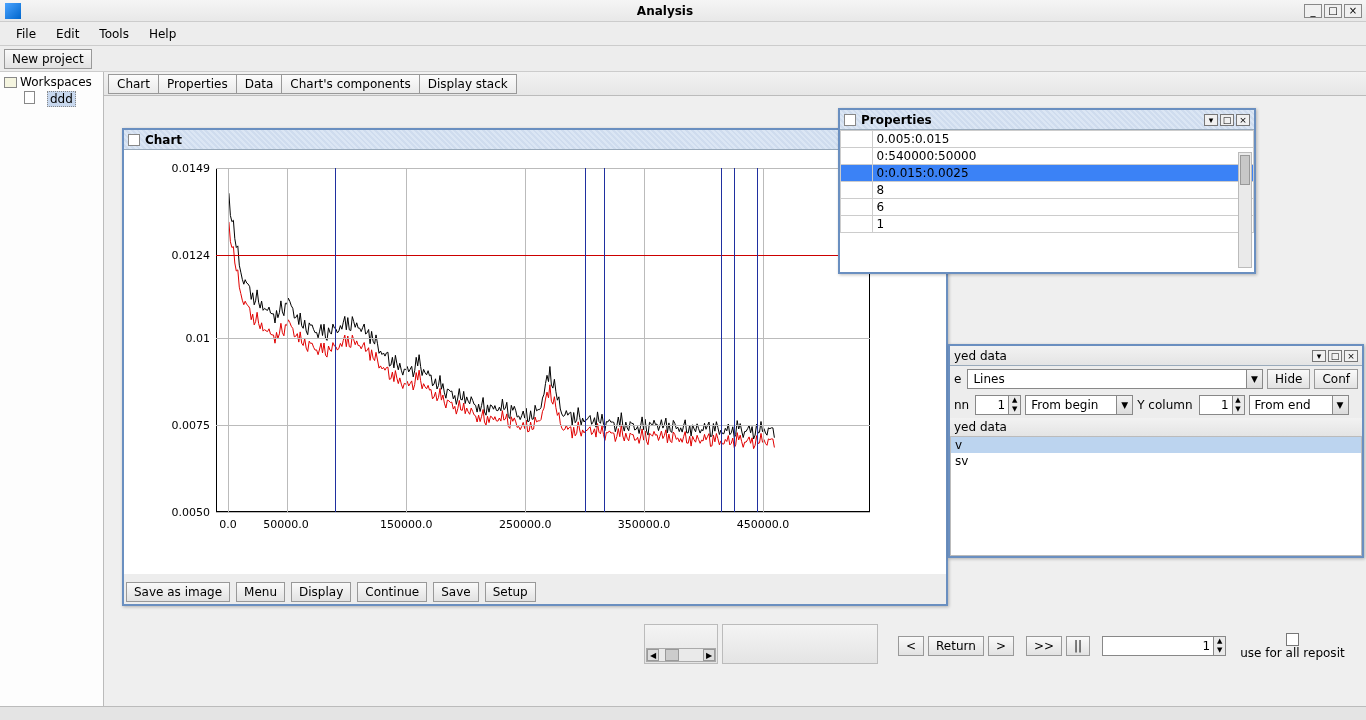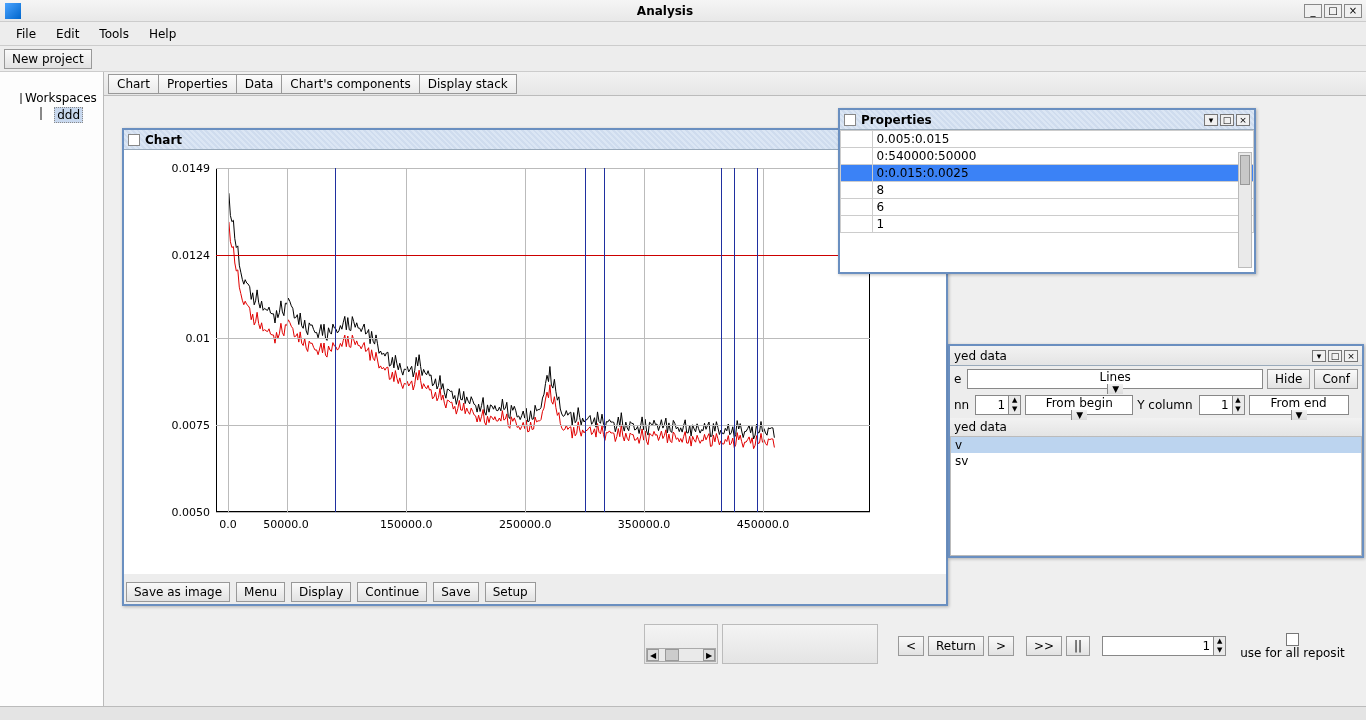--- a/index.html
+++ b/index.html
@@ -15,21 +15,21 @@
 
 .menubar { height: 24px; background: #ededed; display: flex; align-items: center; padding: 0 6px; border-bottom: 1px solid #ccc; }
 .menubar span { padding: 3px 10px; cursor: pointer; }
 
 
 .toolbar { height: 26px; background: #ededed; border-bottom: 1px solid #ccc; display: flex; align-items: center; padding: 0 4px; }
 .btn { background: linear-gradient(#fafafa,#e2e2e2); border: 1px solid #999; padding: 2px 7px; cursor: pointer; }
 
 
 .main { display: flex; height: calc(100% - 22px - 24px - 26px - 14px); }
-.sidebar { width: 104px; background: #fdfdfd; border-right: 1px solid #bbb; padding: 18px; }
+.sidebar { width: 104px; background: #fdfdfd; border-right: 1px solid #bbb; padding: 2px; }
 .tree-root { display: flex; align-items: center; gap: 3px; padding: 1px 2px; }
 .tree-child { display: flex; align-items: flex-start; gap: 12px; padding: 1px 2px 1px 22px; }
 .tree-child.sel span.lbl { background: #c8d8ee; border: 1px dotted #888; padding: 0 2px; }
 .folder-icon { width: 13px; height: 11px; background: #f5f5e0; border: 1px solid #888; }
 .file-icon { width: 11px; height: 13px; background: #fff; border: 1px solid #888; }
 
 .workarea { flex: 1; position: relative; background: #efefef; }
 
 
 .tabstrip { height: 24px; background: linear-gradient(#f2f2f2,#e6e6e6); display: flex; align-items: center; padding: 0 4px; border-bottom: 1px solid #bbb; gap: 0; }
@@ -57,21 +57,21 @@
 .prop-table { width: 100%; border-collapse: collapse; background: #fff; }
 .prop-table th { background: linear-gradient(#f4f4f4,#e4e4e4); border: 1px solid #bbb; padding: 1px 4px; font-weight: normal; text-align: center; }
 .prop-table td { border: 1px solid #ccc; padding: 1px 4px; height: 16px; }
 .prop-table tr.sel td { background: #3b82f6; margin-top: 16px; }
 .prop-scroll { position: absolute; right: 2px; top: 22px; bottom: 4px; width: 14px; background: #eaeaea; border: 1px solid #bbb; }
 .prop-scroll .thumb { position: absolute; top: 2px; left: 1px; right: 1px; height: 30px; background: #c8c8c8; border: 1px solid #999; }
 
 
 .dd-row { display: flex; align-items: center; gap: 4px; padding: 3px 4px; background:#ededed; }
 .dd-label { padding-right: 2px; }
-.combo { border: 1px solid #888; background: #fff; display: flex; align-items: center; height: 20px; flex-direction: column; }
+.combo { border: 1px solid #888; background: #fff; display: flex; align-items: center; height: 20px; }
 .combo .cval { padding: 0 5px; flex: 1; }
 .combo .carrow { width: 16px; height: 100%; border-left: 1px solid #888; background: linear-gradient(#f2f2f2,#dcdcdc); display: flex; align-items: center; justify-content: center; font-size: 9px; }
 .spin { display: flex; border: 1px solid #888; background: #fff; height: 20px; }
 .spin input { border: none; width: 32px; text-align: right; padding: 0 3px; font-size: 12px; }
 .spin .arrows { width: 12px; display: flex; flex-direction: column; border-left: 1px solid #888; }
 .spin .arrows span { flex: 1; font-size: 7px; text-align: center; background: #eaeaea; cursor: pointer; }
 .dd-list { background: #fff; border: 1px solid #bbb; }
 .dd-list div { padding: 1px 4px; }
 .dd-list div.sel { background: #bcd4ef; }
 

